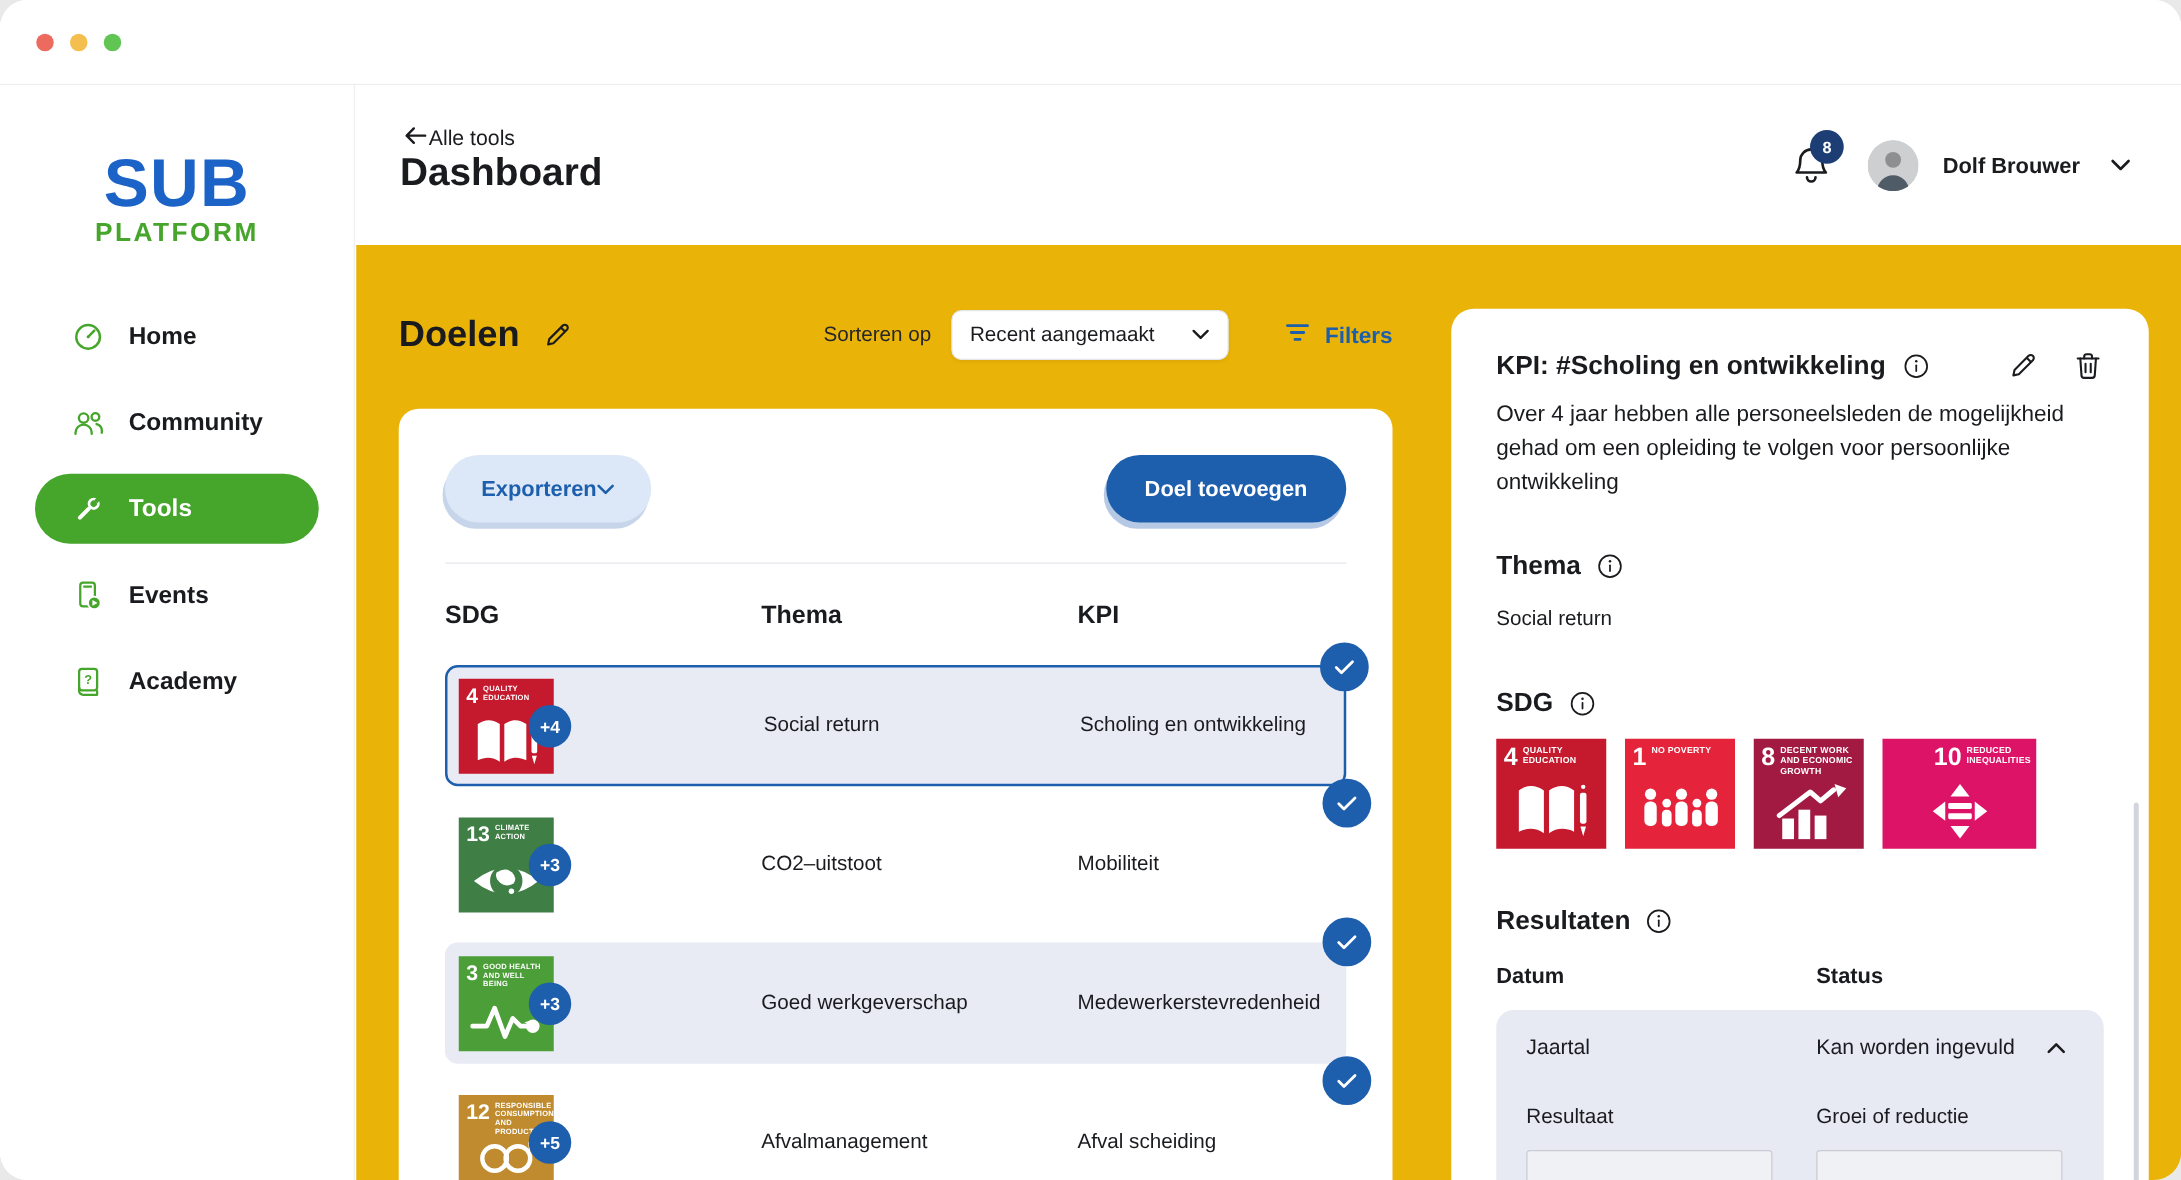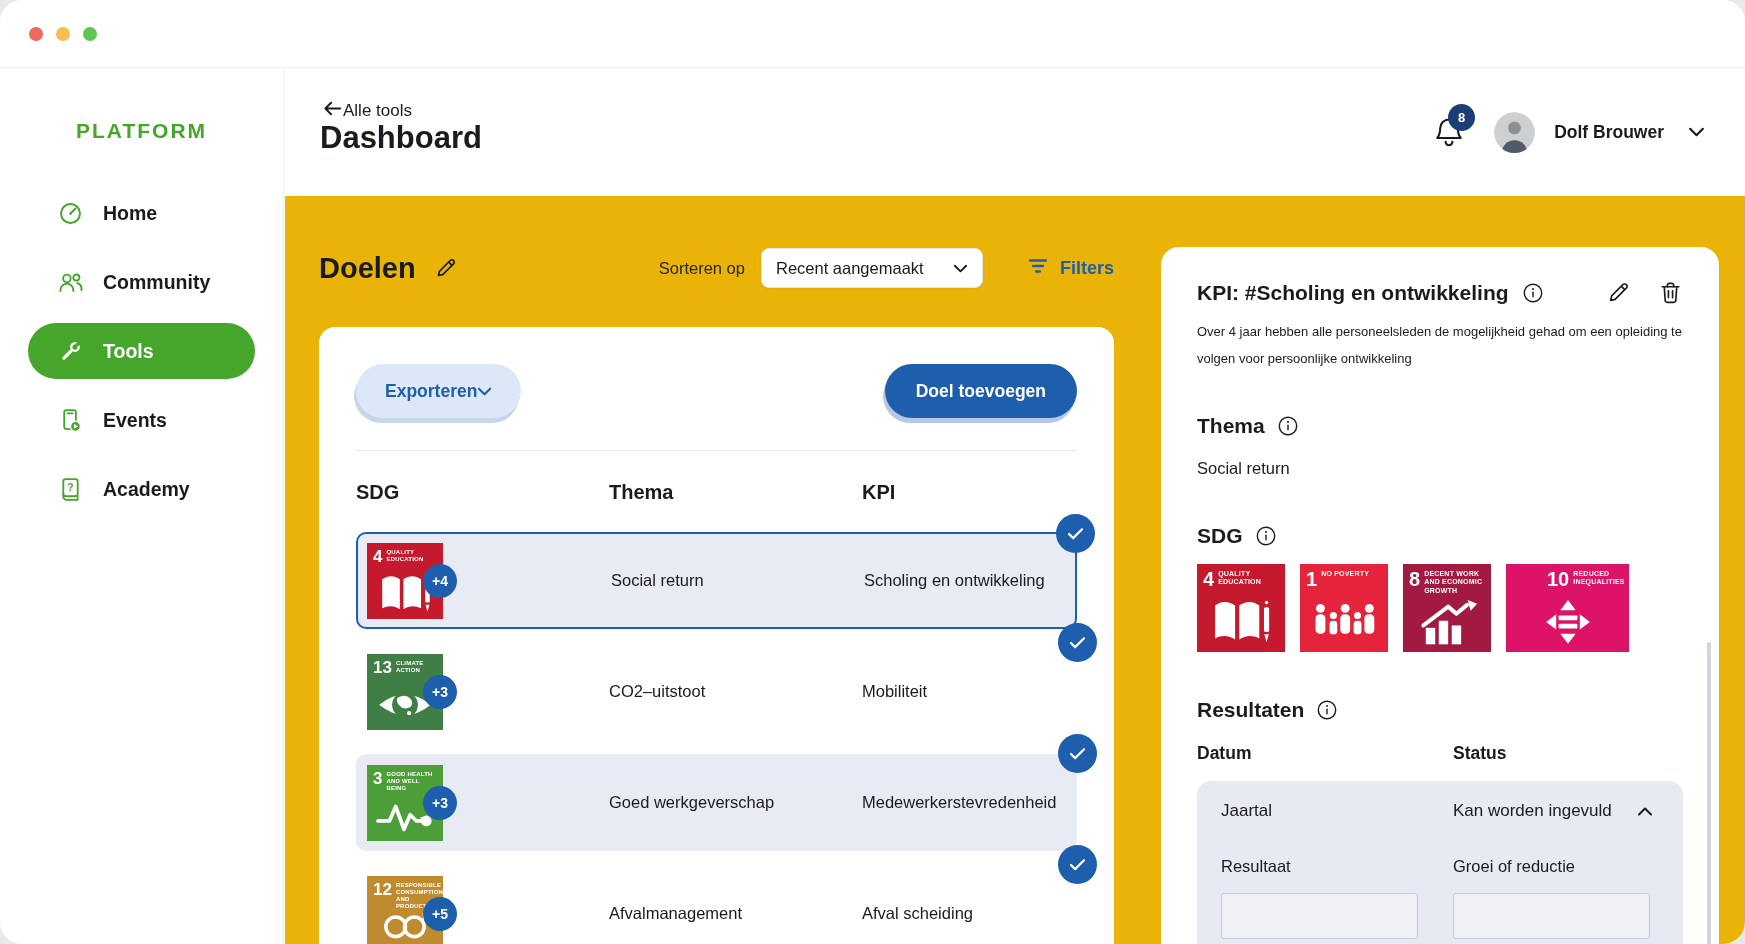--- a/index.html
+++ b/index.html
@@ -83,21 +83,21 @@
   
   .detail-panel{position:absolute;left:876px;top:51px;width:558px;height:770px;background:#fff;border-radius:18px;padding:33px 36px;box-sizing:border-box;}
   .panel-scrollbar{position:absolute;right:8px;top:395px;height:360px;width:4px;border-radius:2px;background:#d2d5dc;}
   .kpi-title-row{display:flex;align-items:center;gap:14px;}
   .kpi-title{margin:0;font-size:21px;font-weight:800;}
   .info-ic{display:flex;cursor:pointer;}
   .info-ic svg{width:20px;height:20px;}
   .kpi-actions{margin-left:auto;display:flex;align-items:center;gap:27px;}
   .kpi-actions svg{width:25px;height:25px;}
   .kpi-actions .act{display:flex;cursor:pointer;}
-  .kpi-desc{margin-top:13px;font-size:13px;line-height:27px;width:505px;}
+  .kpi-desc{margin-top:13px;font-size:18px;line-height:27px;width:505px;}
   .h3row{display:flex;align-items:center;gap:13px;}
   .h3row h3{margin:0;font-size:21px;font-weight:800;}
   .mt-thema{margin-top:42px;}
   .thema-value{margin-top:21px;font-size:16.5px;}
   .mt-sdg{margin-top:46px;}
   .detail-tiles{margin-top:16px;display:flex;gap:15px;}
   .sdg-tile.big{width:88px;height:88px;}
   .sdg-tile.big .tile-num{font-size:20px;}
   .sdg-tile.big .tile-label{font-size:7px;}
   .sdg-tile.big .tile-glyph{width:66px;bottom:4px;}
@@ -119,20 +119,21 @@
   <div class="topbar">
     <div class="dots">
       <span class="dot" id="dot-close" style="background: rgb(237, 106, 94);"></span>
       <span class="dot" id="dot-min" style="background: rgb(245, 191, 79);"></span>
       <span class="dot" id="dot-max" style="background: rgb(97, 197, 84);"></span>
     </div>
   </div>
 
   <aside class="sidebar">
     <div class="logo">
+      <div class="logo-sub" style="color: rgb(28, 99, 200);">SUB</div>
       <div class="logo-platform" style="color: rgb(70, 165, 43);">PLATFORM</div>
     </div>
     <nav class="nav" id="sidebar-nav">
         <div class="nav-item">
     <span class="nav-icon">
             <svg viewBox="0 0 30 30" fill="none" stroke="#46A52B" stroke-width="2.2" stroke-linecap="round">
               <circle cx="15" cy="15" r="10.5"></circle>
               <path d="M15 15 l5.5-5.5"></path>
               <circle cx="15" cy="15" r="1.3" fill="#46A52B" stroke="none"></circle>
             </svg>

